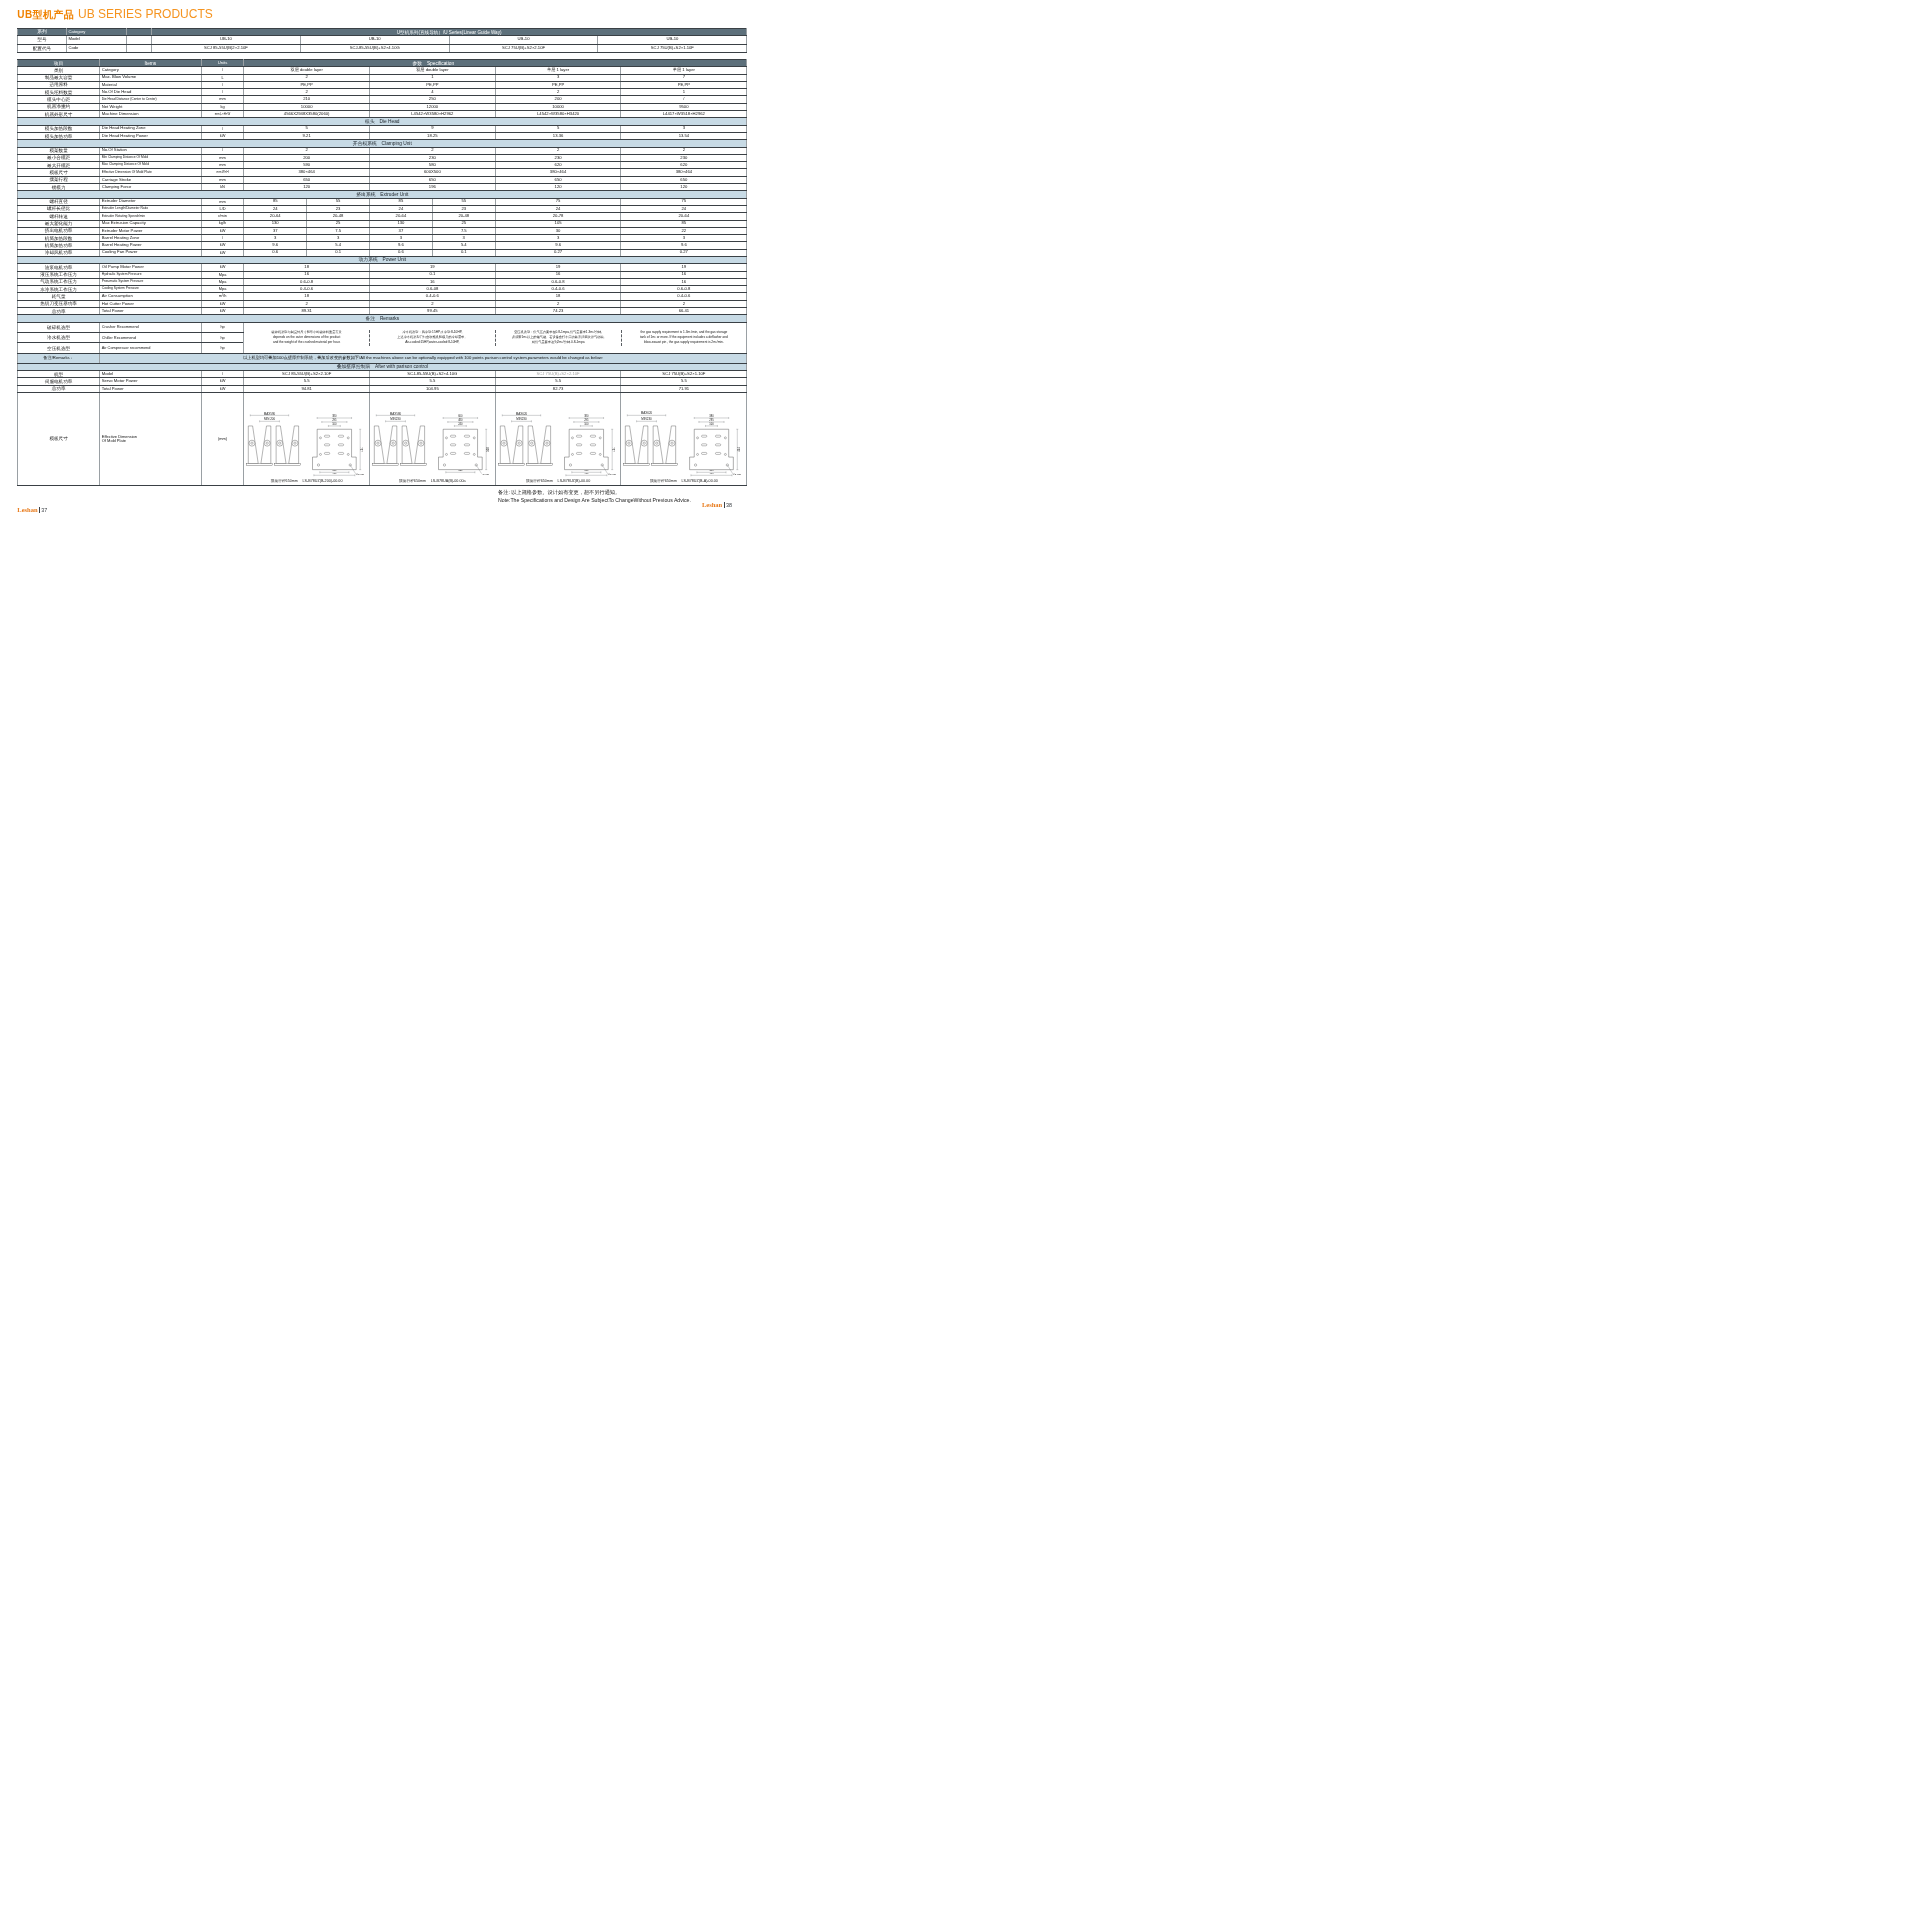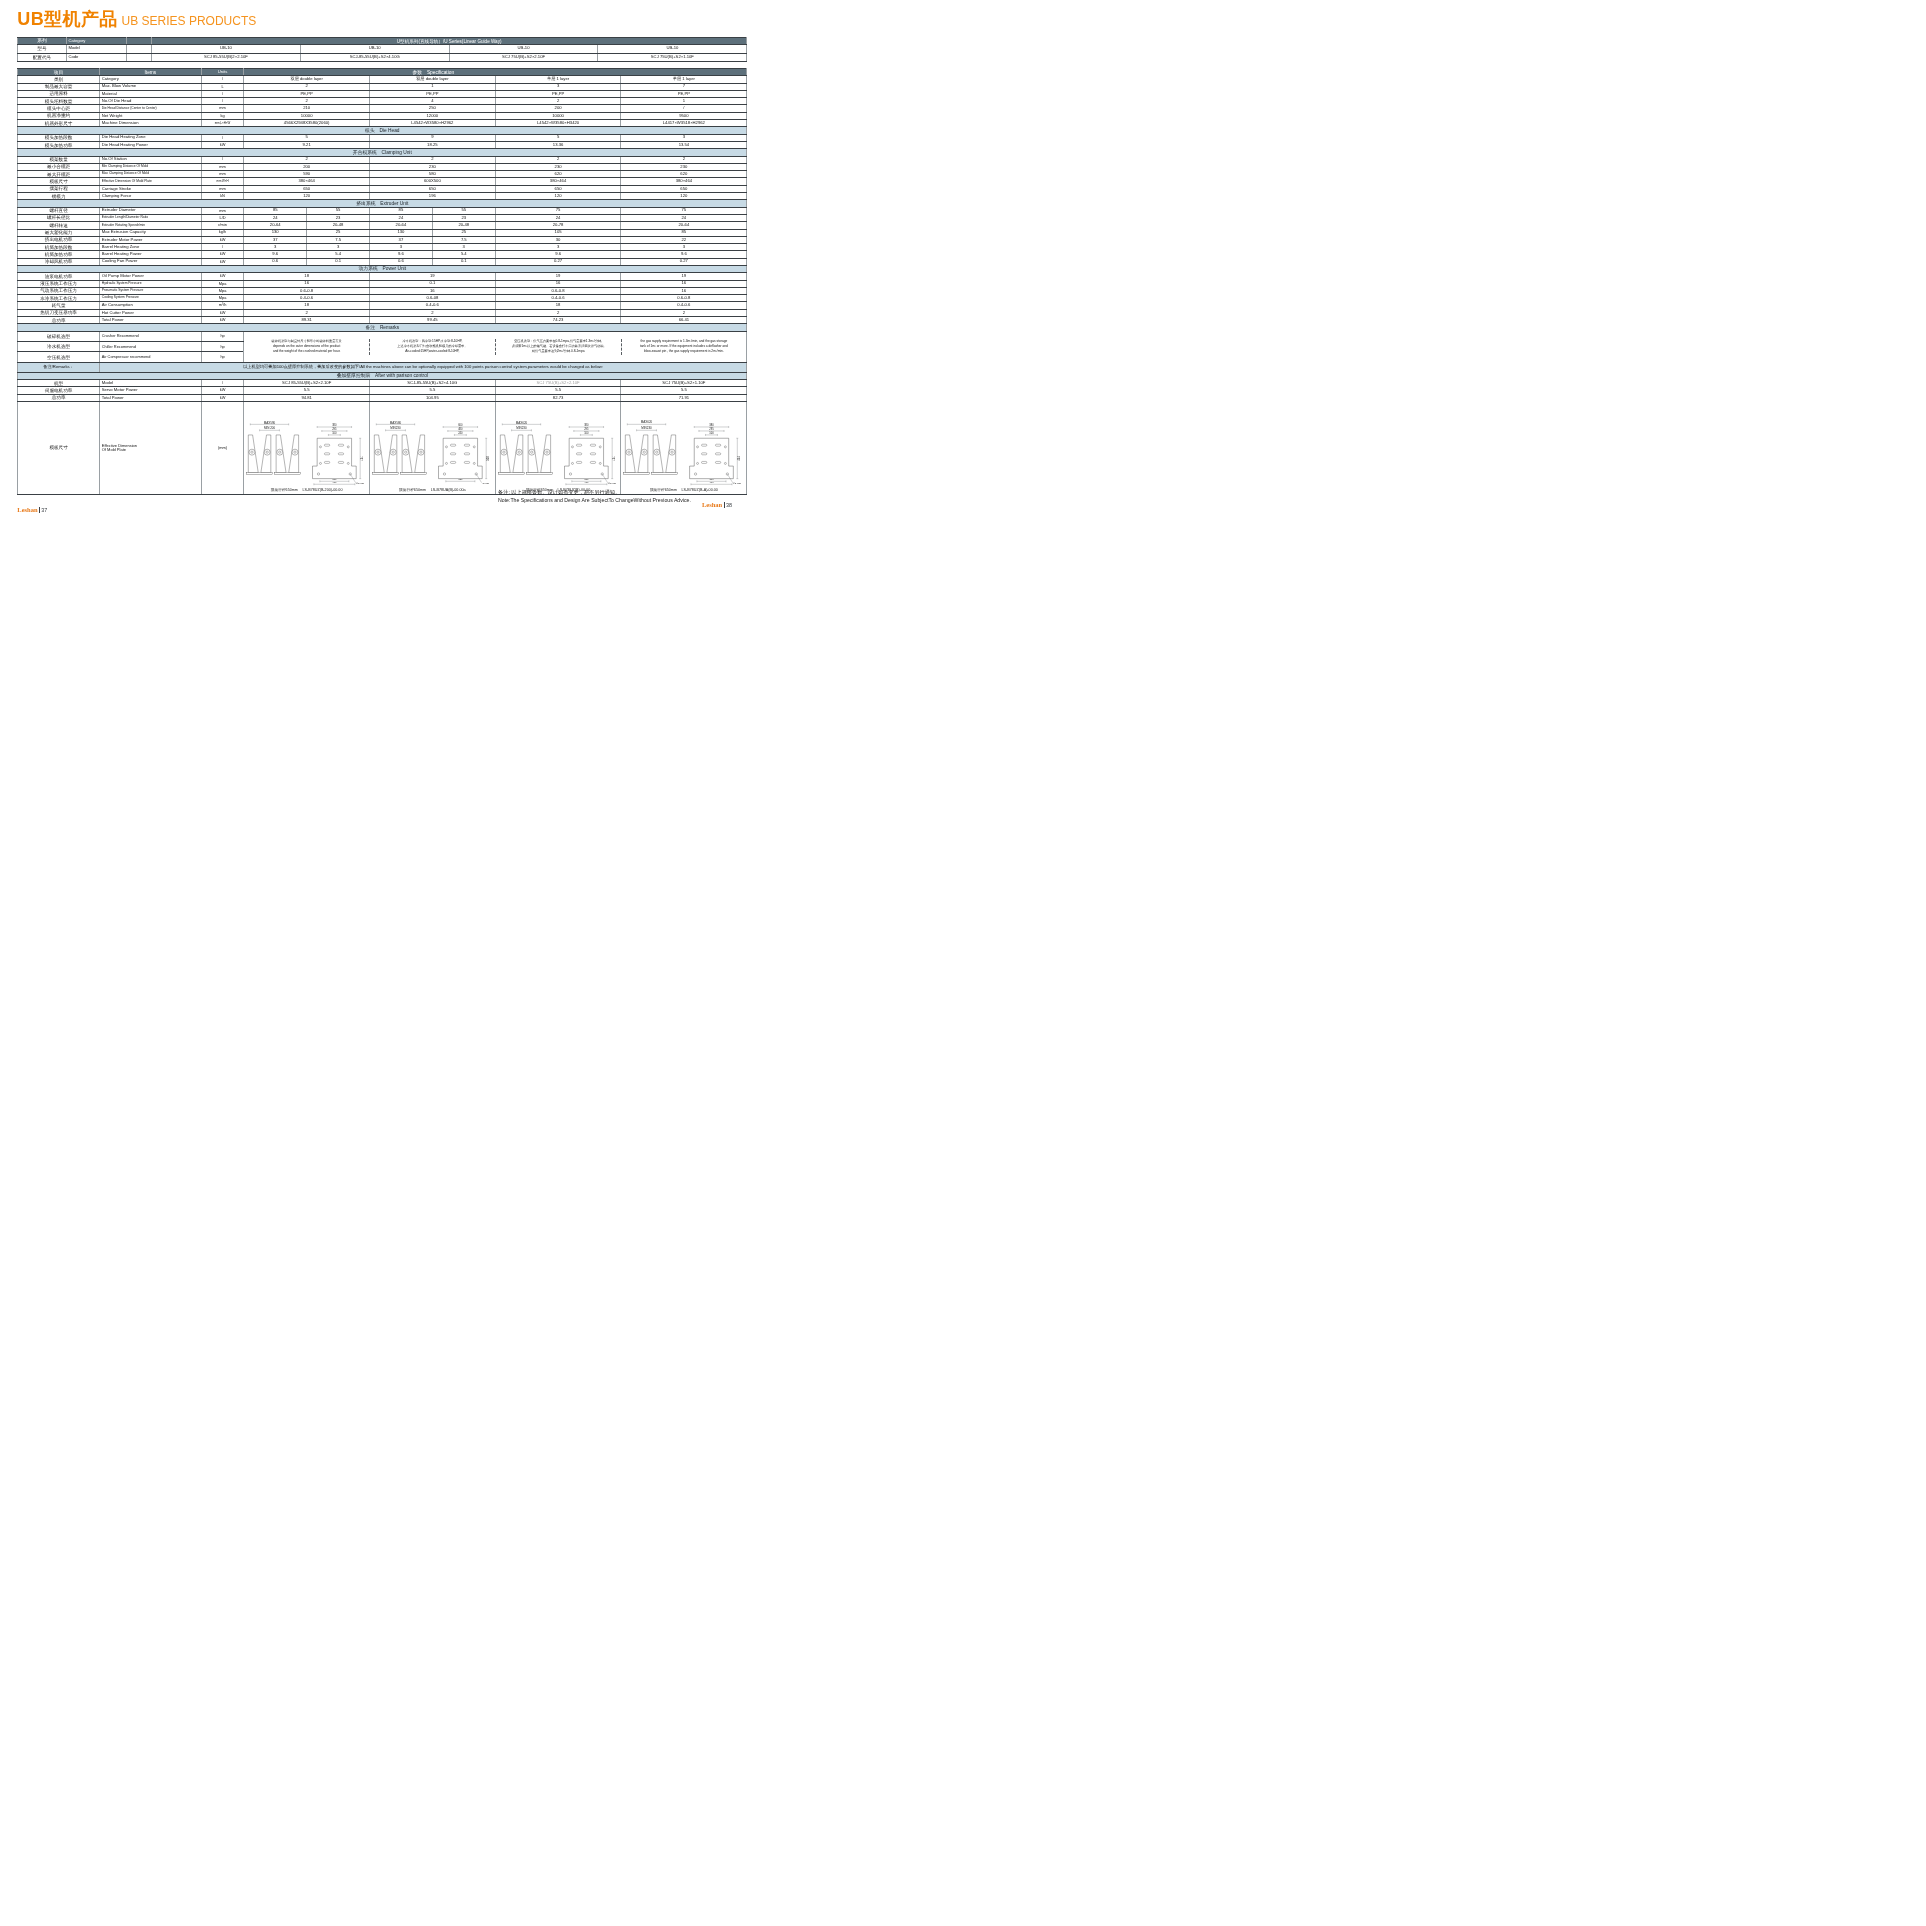--- a/index.html
+++ b/index.html
@@ -1,20 +1,20 @@
 <!DOCTYPE html>
 <html style="font-size:6.2px"><head>
 <meta charset="utf-8">
 <style>
   html,body{margin:0;padding:0;background:#fff;}
   body{width:764px;height:519px;overflow:hidden;font-family:"Liberation Sans",sans-serif;color:#141414;position:relative;}
   .sheet{position:relative;padding:5.4px 17.3px 0 17.3px;}
   
   .pagetitle{margin:1.5px 0 6.2px 0;white-space:nowrap;}
-  .title-cn{color:#f08200;font-weight:bold;font-size:18px;letter-spacing:0.4px;}
+  .title-cn{color:#f08200;font-weight:bold;font-size:10px;letter-spacing:0.4px;}
   .title-en{color:#f59420;font-weight:400;font-size:12px;margin-left:3.9px;margin-top:28px;}
   
   table{border-collapse:collapse;table-layout:fixed;width:730px;}
   td{border-left:0.4px solid #9aa0a4;border-right:0.4px solid #9aa0a4;border-top:0.8px solid #3a4045;border-bottom:0.8px solid #3a4045;padding:0 1.2px;line-height:1.12;vertical-align:middle;overflow:hidden;}
   table{border:0.8px solid #33383c;}
   .toptable{margin-bottom:6.2px;}
   .dark td{background:#5d707b;color:#fff;}
   .hcell{text-align:center;font-size:4.8px;}
   .series{text-align:center;font-size:4.6px;}
   .speccell{text-align:center;font-size:4.8px;text-indent:-124px;}

